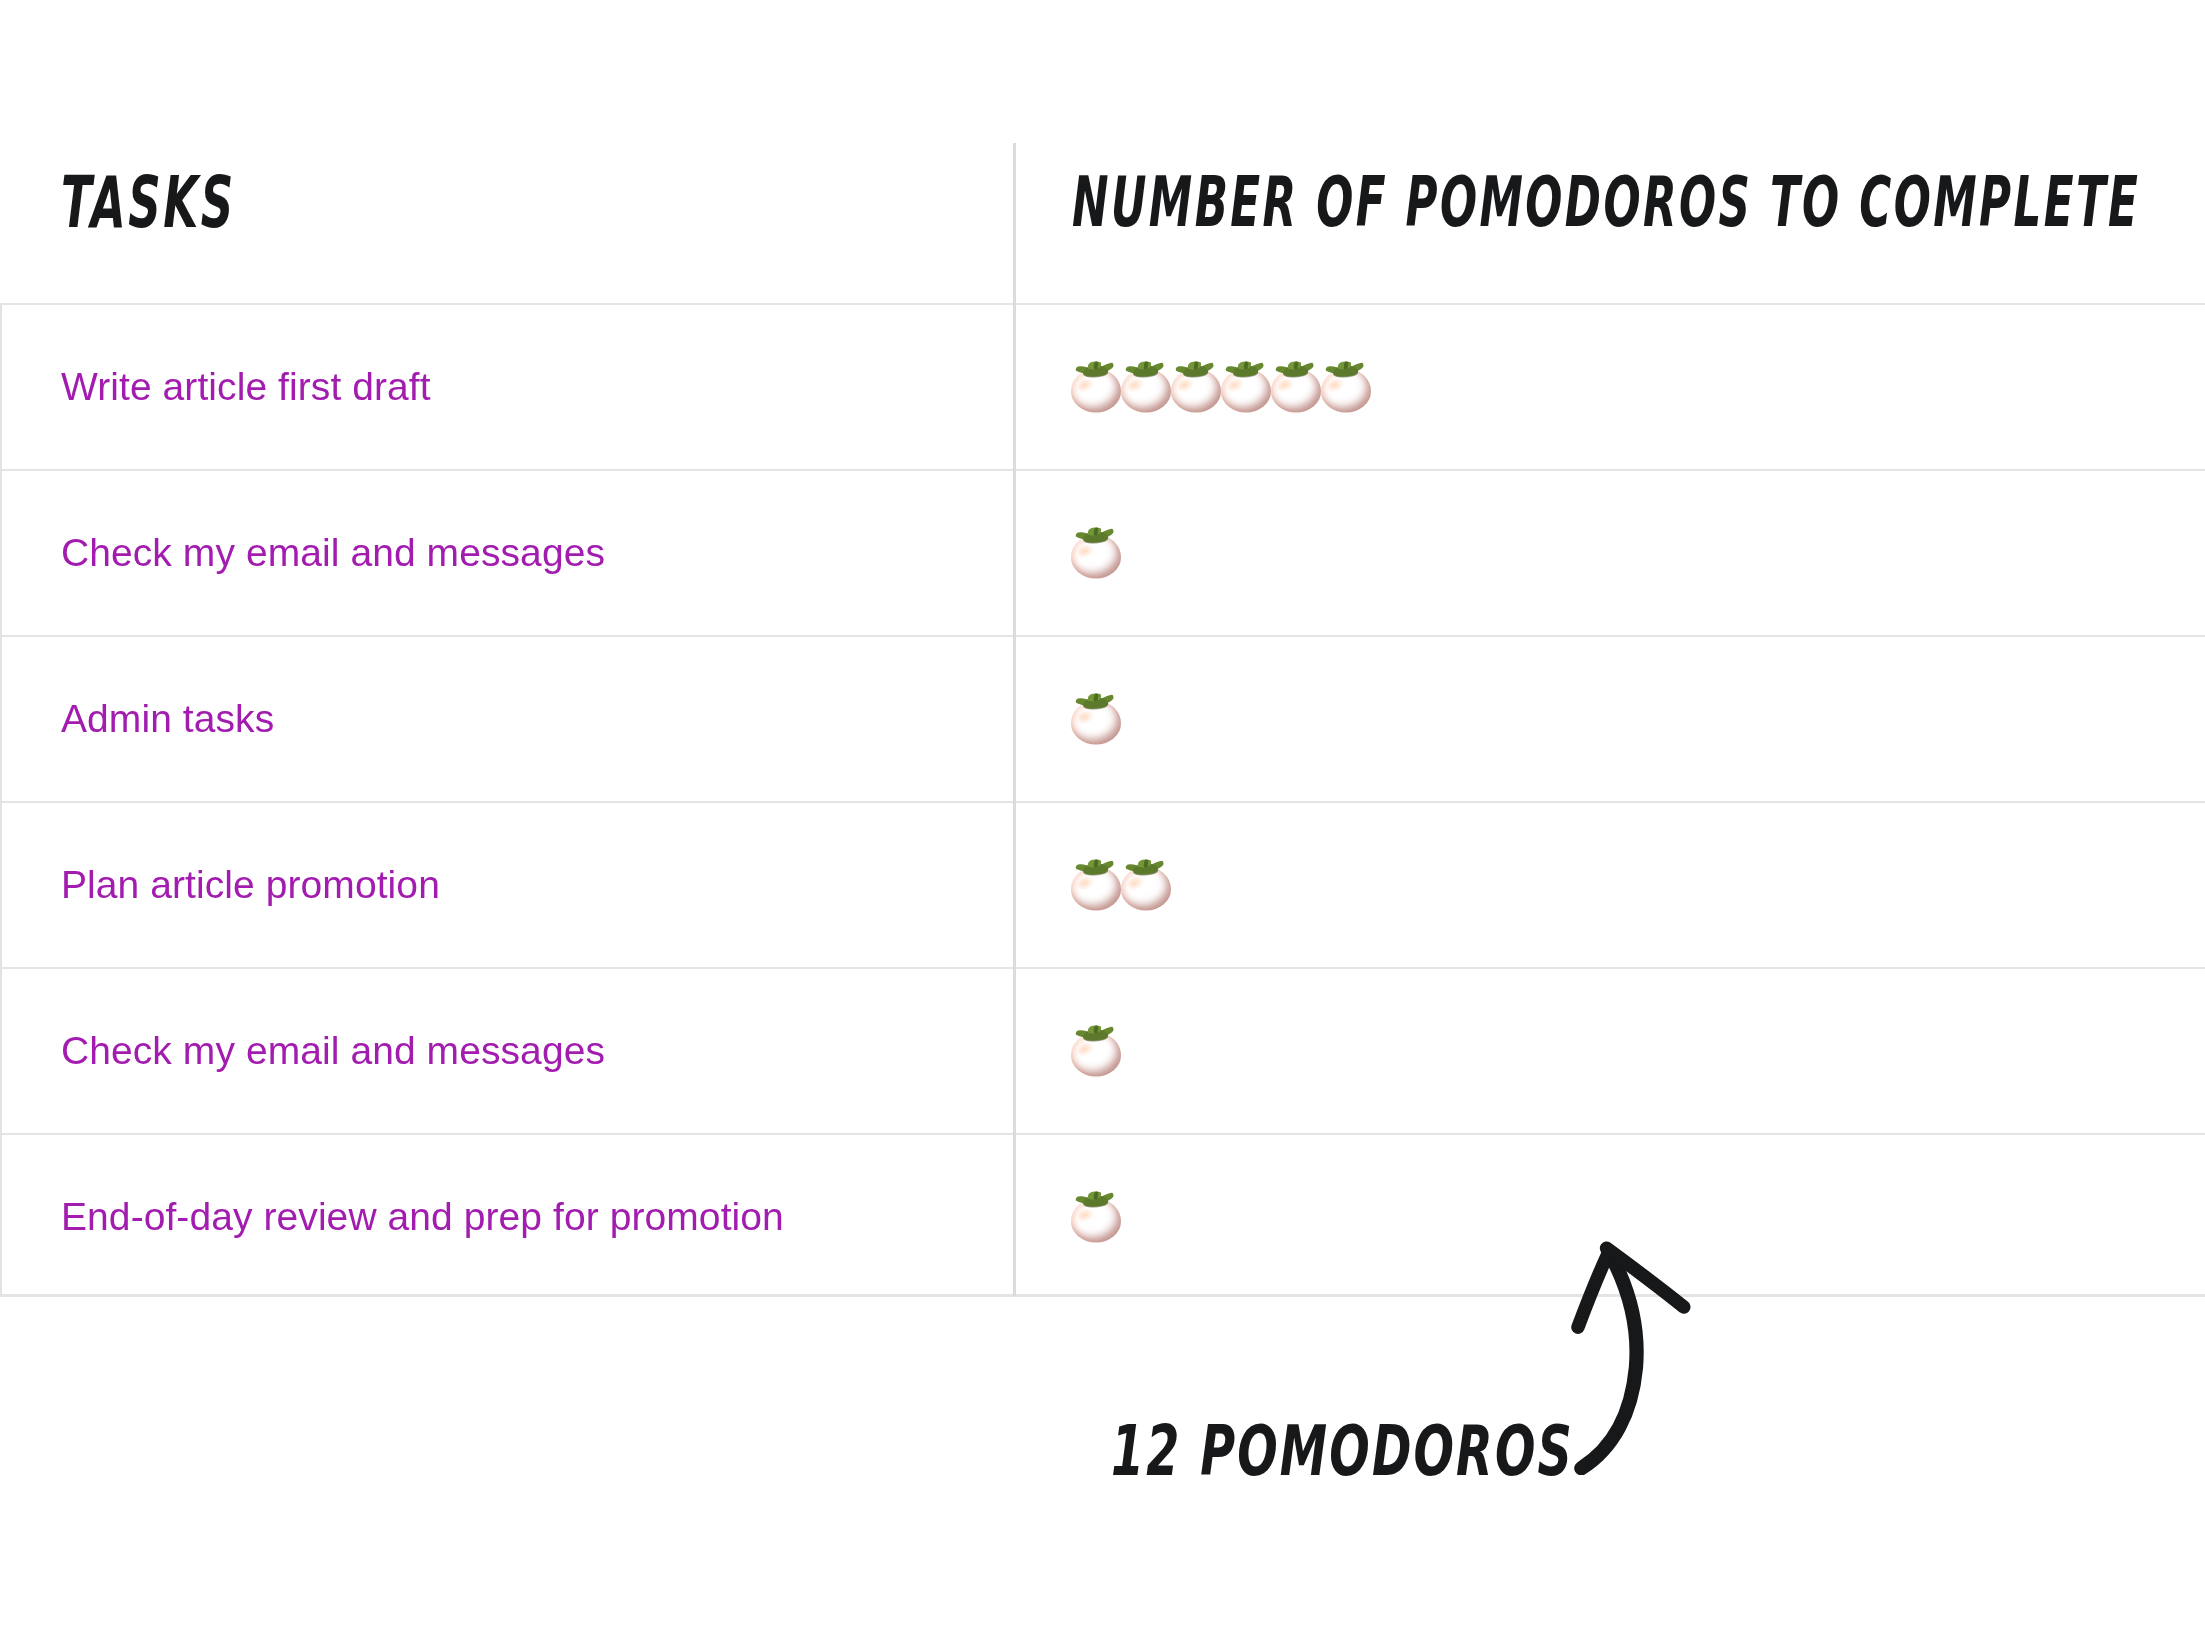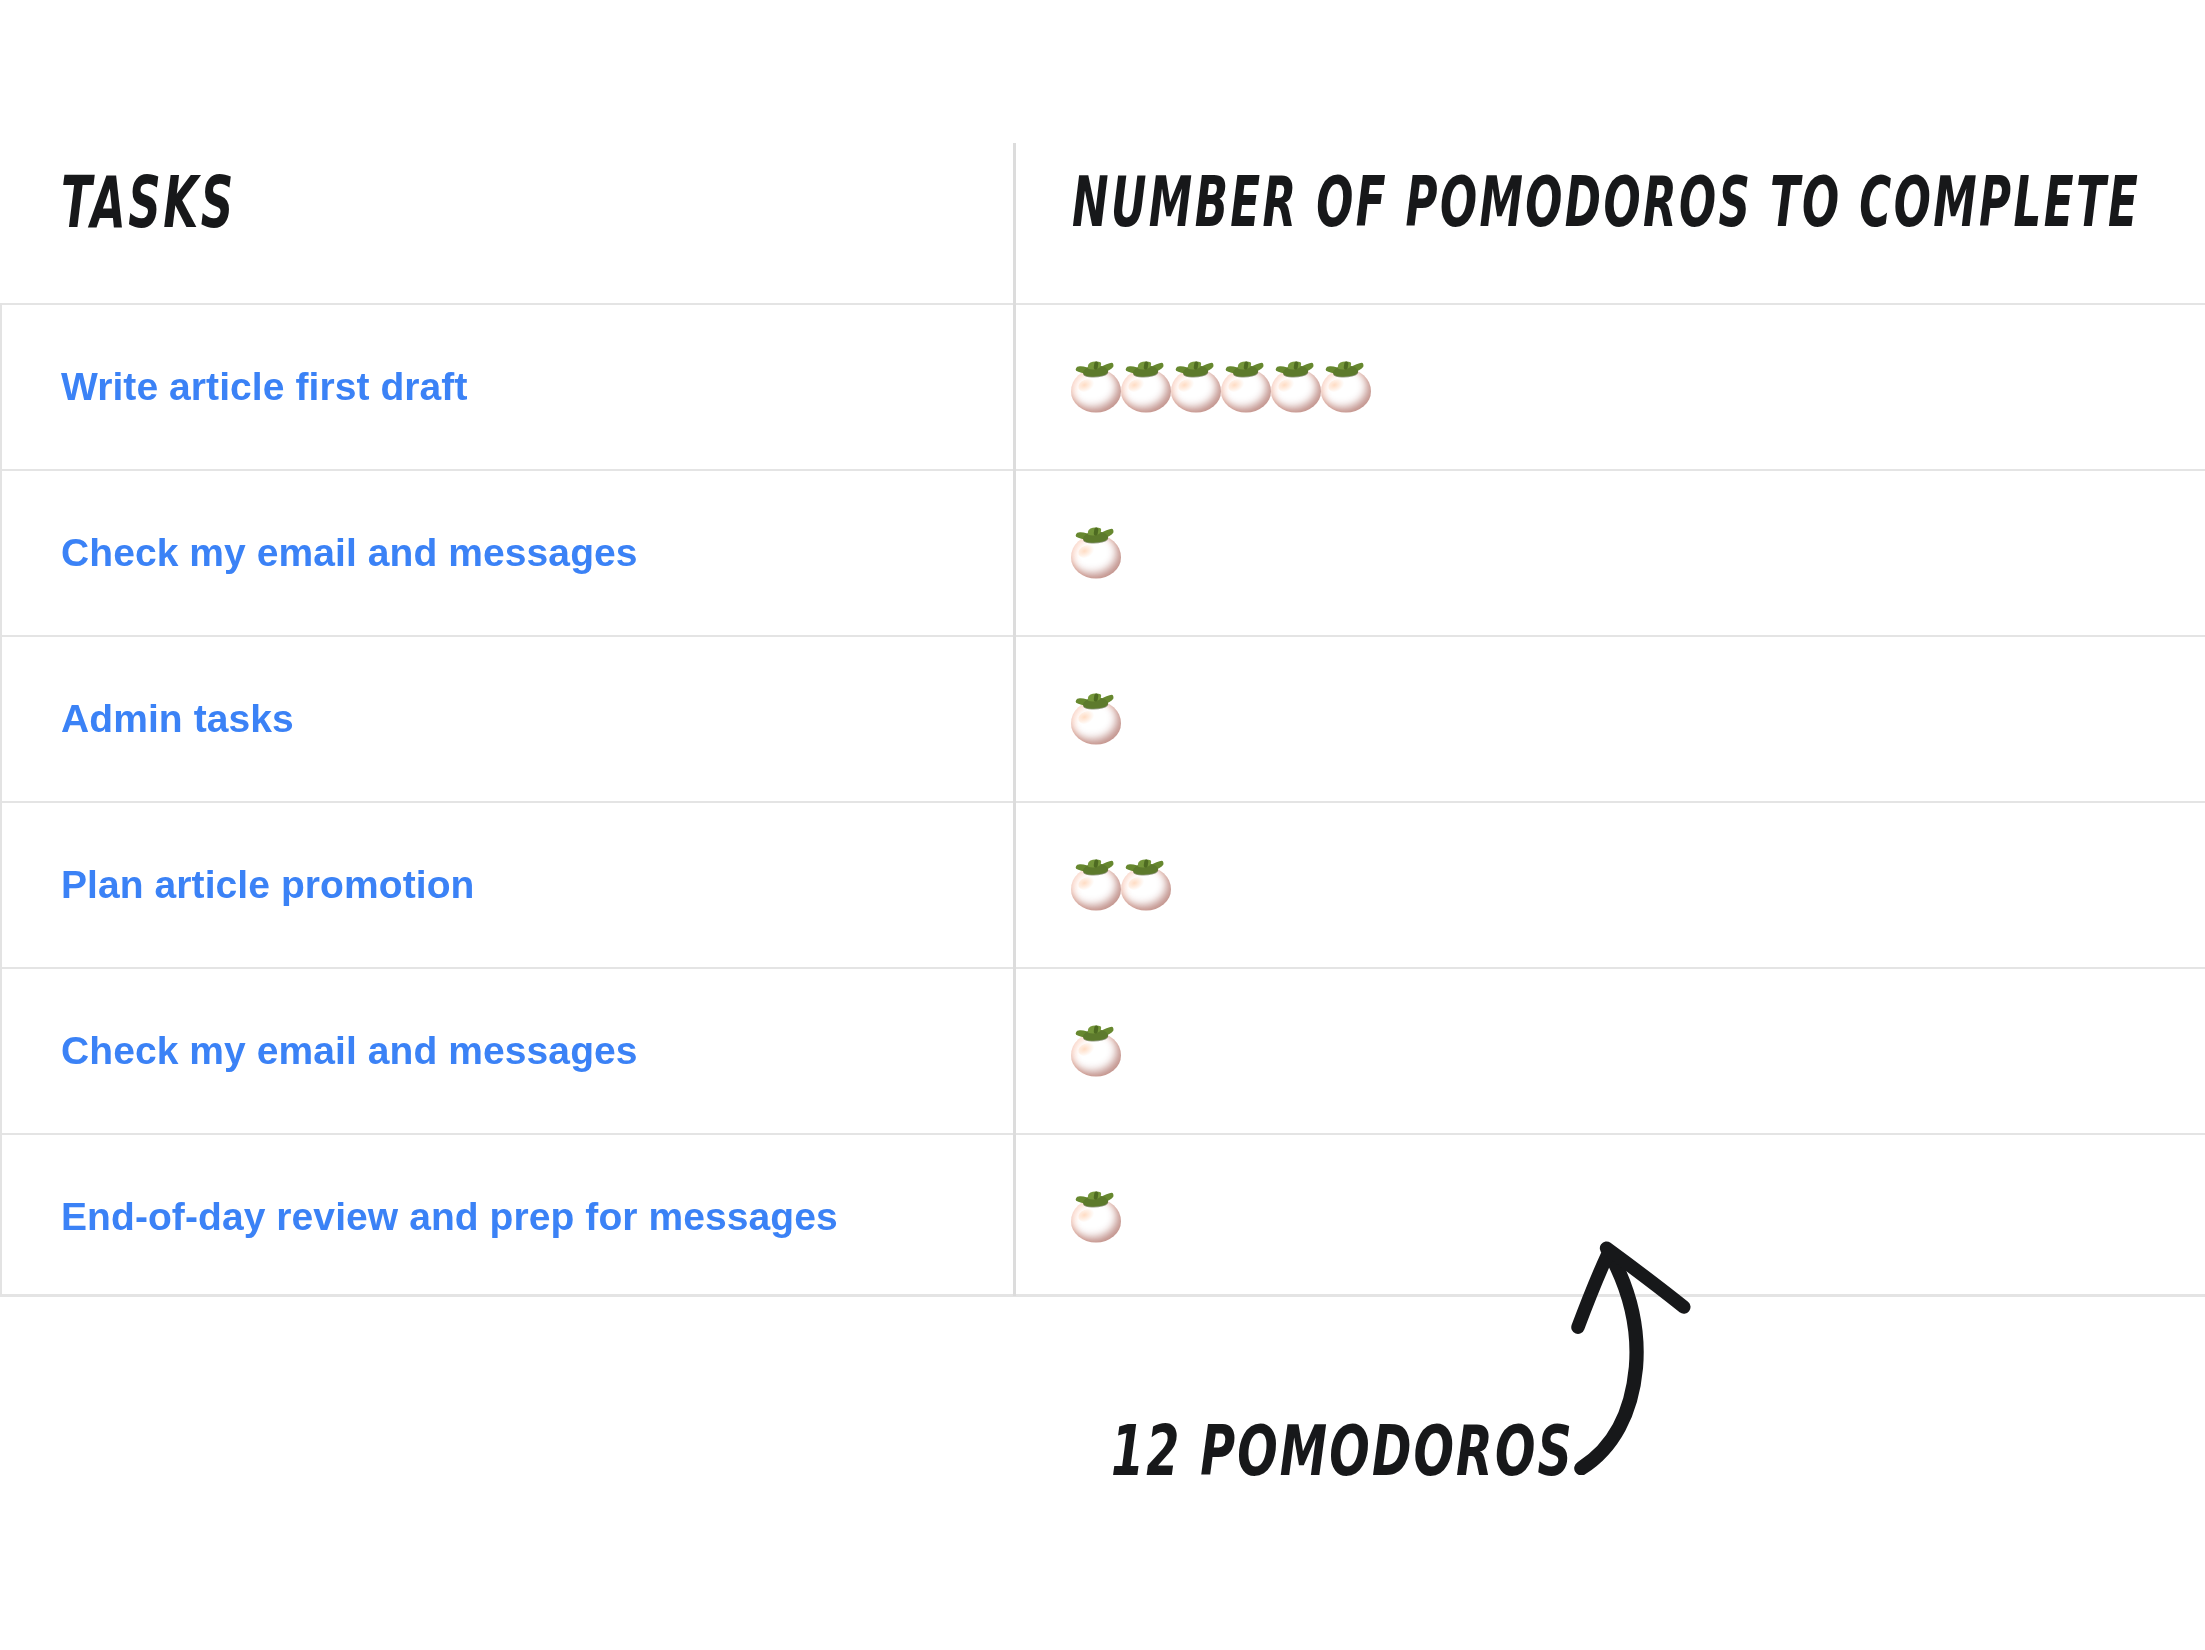--- a/index.html
+++ b/index.html
@@ -104,22 +104,22 @@
     background: #e4e4e4;
   }
 
   .task-label {
     position: absolute;
     left: 61px;
     top: 50%;
     transform: translateY(-50%);
     font-family: "Liberation Sans", sans-serif;
     font-size: 39px;
-    font-weight: 700;
-    color: #3b82f6;
+    font-weight: 400;
+    color: #a21caf;
     letter-spacing: 0.002em;
     white-space: nowrap;
   }
 
   .tomatoes {
     position: absolute;
     left: 1069px;
     top: 50%;
     transform: translateY(-50%);
     display: flex;
@@ -345,21 +345,21 @@
               <span class="shine"></span>
               <span class="leaf l1"></span>
               <span class="leaf l2"></span>
               <span class="cap"></span>
               <span class="leaf l3"></span>
               <span class="stem"></span>
             </span>
           </div>
         </div>
         <div class="row">
-          <div class="task-label">End-of-day review and prep for messages</div>
+          <div class="task-label">End-of-day review and prep for promotion</div>
           <div class="tomatoes">
             <span class="tomato">
               <span class="body"></span>
               <span class="shine"></span>
               <span class="leaf l1"></span>
               <span class="leaf l2"></span>
               <span class="cap"></span>
               <span class="leaf l3"></span>
               <span class="stem"></span>
             </span>

